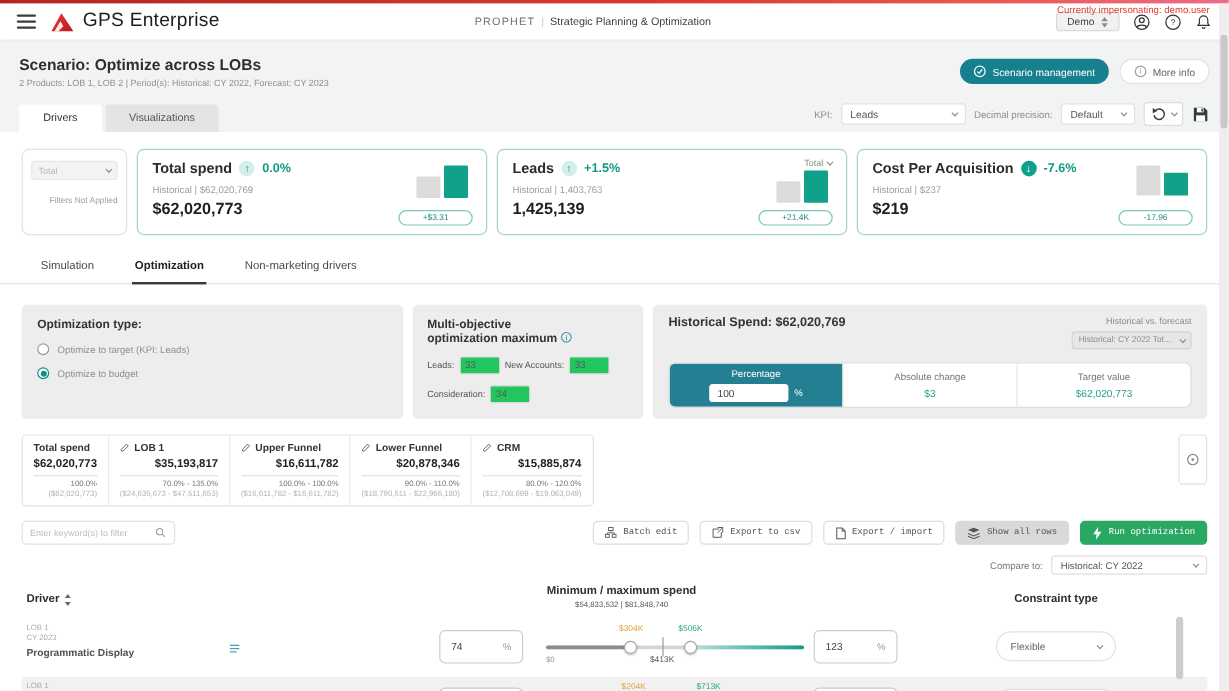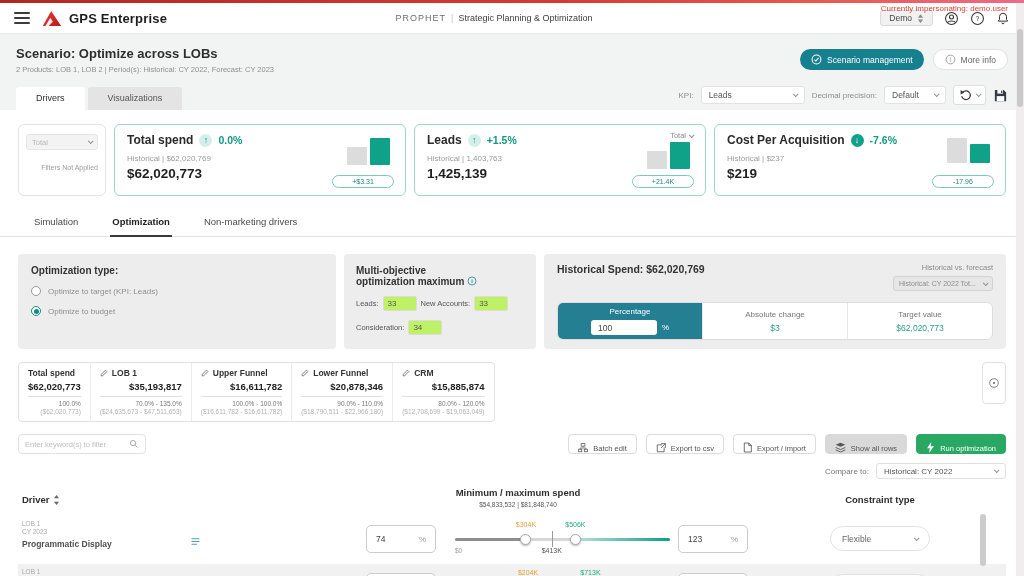--- a/index.html
+++ b/index.html
@@ -8,21 +8,21 @@
 
   
   .redbar { height:3px; background:linear-gradient(90deg,#b3261e,#d93a33 55%,#e85747 78%,#ef6a8a); }
   .impersonation { position:absolute; top:4px; right:16px; font-size:8px; color:#e23b32; z-index:30; }
 
   
   .app-header { height:30px; background:#fff; display:flex; align-items:center; padding:0 14px; position:relative; box-shadow:0 1px 2px rgba(0,0,0,.05); }
   .burger { display:flex; flex-direction:column; gap:3px; width:16px; cursor:pointer; }
   .burger span { height:2px; background:#3c3c3c; border-radius:1px; }
   .logo { margin-left:12px; display:flex; align-items:center; }
-  .brand { margin-left:7px; font-size:13px; font-weight:bold; color:#1d1d1d; letter-spacing:.2px; }
+  .brand { margin-left:7px; font-size:16px; font-weight:normal; color:#1d1d1d; letter-spacing:.2px; }
   .app-title { position:absolute; left:0; right:0; text-align:center; font-size:9px; color:#3f3f3f; transform:translateX(-18px); }
   .app-title .prophet { color:#6e6e6e; letter-spacing:1px; }
   .app-title .bar { color:#c9c9c9; margin:0 5px; }
   .header-right { margin-left:auto; display:flex; align-items:center; gap:11px; z-index:2; }
   .demo-btn { display:flex; align-items:center; gap:5px; background:#f1f1f1; border:1px solid #d9d9d9; border-radius:3px; padding:2px 8px; font-size:8.5px; color:#444; cursor:pointer; }
   .icon-btn { display:flex; align-items:center; cursor:pointer; }
 
   .chev { width:4px; height:4px; border-right:1px solid #8d8d8d; border-bottom:1px solid #8d8d8d; transform:rotate(45deg) translateY(-1px); display:inline-block; }
 
   
@@ -80,21 +80,21 @@
   .radio-row { display:flex; align-items:center; gap:7px; margin-top:10px; }
   .radio-row:first-of-type { margin-top:14px; }
   .radio { width:10px; height:10px; border-radius:50%; border:1.5px solid #9a9a9a; position:relative; background:#fff; }
   .radio.sel { border-color:#0f8f80; }
   .radio.sel::after { content:""; position:absolute; inset:1.5px; border-radius:50%; background:#0f8f80; }
   .radio-label { font-size:8px; color:#8f8f8f; }
   .panel.weights { width:192px; padding:11px 12px; }
   .w-title { width:130px; display:inline-block; vertical-align:top; }
   .w-row { display:flex; align-items:center; gap:4px; margin-top:9px; flex-wrap:wrap; }
   .w-label { font-size:7.5px; color:#555; }
-  .w-input { width:34px; height:15px; border:1px solid #dcdcdc; background:#bef264; font-size:8px; color:#555; padding-left:4px; font-family:inherit; border-radius:2px; }
+  .w-input { width:34px; height:15px; border:1px solid #dcdcdc; background:#22c55e; font-size:8px; color:#555; padding-left:4px; font-family:inherit; border-radius:2px; }
   .panel.hist { flex:1; padding:9px 13px; position:relative; }
   .hist-cmp-label { position:absolute; top:9px; right:13px; font-size:7.5px; color:#8a8a8a; }
   .hist-cmp-dd { position:absolute; top:22px; right:13px; width:100px; height:15px; background:#e6e6e6; border:1px solid #d2d2d2; border-radius:3px; display:flex; align-items:center; justify-content:space-between; padding:0 5px; font-size:7px; color:#8c8c8c; cursor:pointer; }
   .segmented { display:flex; margin-top:27px; border:1px solid #ddd; border-radius:6px; overflow:hidden; background:#fff; height:38px; }
   .seg { flex:1; display:flex; flex-direction:column; align-items:center; justify-content:center; gap:4px; border-left:1px solid #e6e6e6; cursor:pointer; }
   .seg:first-child { border-left:none; }
   .seg.active { background:#257f92; }
   .seg-label { font-size:8px; color:#777; }
   .seg.active .seg-label { color:#fff; }
   .seg-value { font-size:8.5px; color:#2aa08c; }
@@ -112,21 +112,21 @@
   .sc-pct { font-size:6.5px; color:#777; text-align:right; margin-top:3px; }
   .sc-range { font-size:6.5px; color:#b2b2b2; text-align:right; margin-top:1px; }
   .expand-btn { width:24px; height:42px; border:1px solid #e1e1e1; border-radius:4px; background:#fff; display:flex; align-items:center; justify-content:center; cursor:pointer; }
 
   
   .toolbar-row { display:flex; align-items:center; margin-top:12px; }
   .search-box { width:128px; height:20px; border:1px solid #e2e2e2; border-radius:4px; display:flex; align-items:center; padding:0 6px; background:#fff; }
   .search-box input { border:none; outline:none; flex:1; font-size:7.5px; color:#555; font-family:inherit; min-width:0; }
   .search-box input::placeholder { color:#bdbdbd; }
   .tb-buttons { margin-left:auto; display:flex; gap:9px; }
-  .tbtn { height:20px; display:flex; align-items:flex-end; gap:5px; border:1px solid #dcdcdc; border-radius:4px; background:#fff; color:#555; font-size:7.5px; padding:0 9px; cursor:pointer; font-family:Liberation Sans, sans-serif; }
+  .tbtn { height:20px; display:flex; align-items:center; gap:5px; border:1px solid #dcdcdc; border-radius:4px; background:#fff; color:#555; font-size:7.5px; padding:0 9px; cursor:pointer; font-family:Liberation Mono, monospace; }
   .tbtn.gray { background:#d9d9d9; border-color:#d9d9d9; }
   .tbtn.green { background:#28a863; border-color:#28a863; color:#fff; }
 
   .compare-row { display:flex; justify-content:flex-end; align-items:center; gap:7px; margin-top:9px; }
   .compare-label { font-size:8px; color:#777; }
   .compare-dd { width:130px; height:16px; border:1px solid #e0e0e0; border-radius:3px; background:#fff; display:flex; align-items:center; justify-content:space-between; padding:0 7px; font-size:8px; color:#555; cursor:pointer; }
 
   
   .driver-table { margin-top:5px; position:relative; }
   .dt-head { position:relative; height:32px; }

